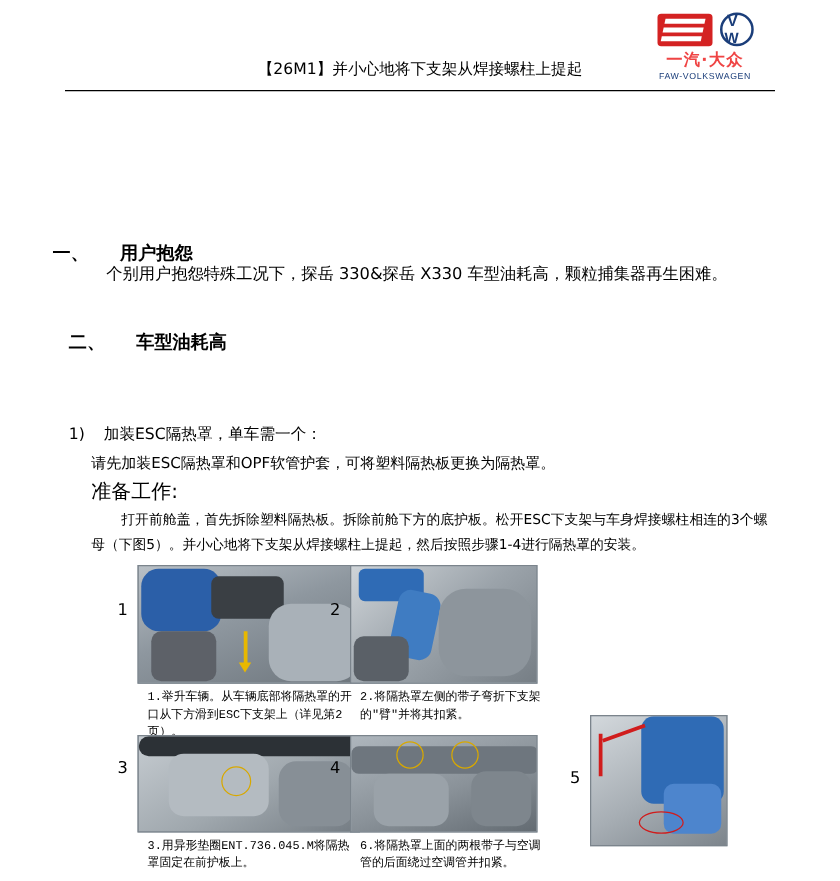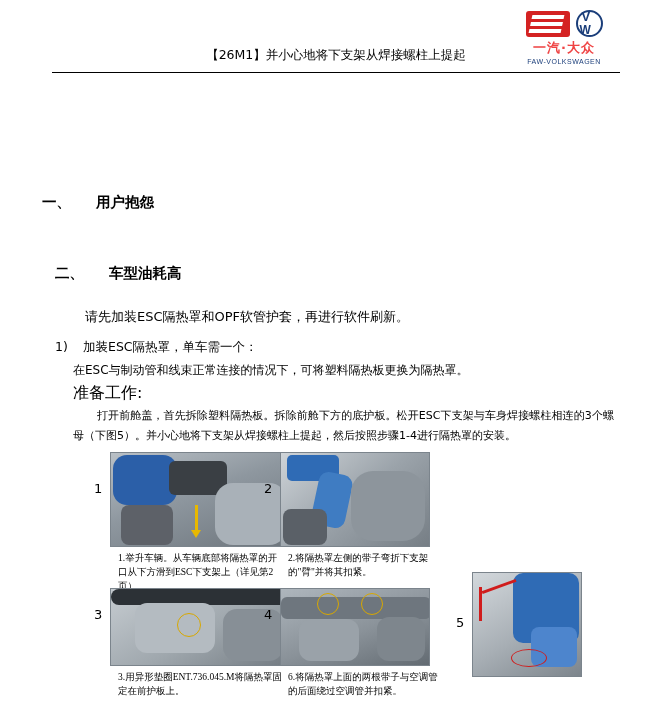--- a/index.html
+++ b/index.html
@@ -204,21 +204,21 @@
   }
   .photo {
     position: absolute;
     overflow: hidden;
     background: #9aa3ab;
     border: 1px solid #7b848c;
     box-sizing: border-box;
   }
   .cap {
     position: absolute;
-    font-family: Liberation Serif, serif;
+    font-family: Liberation Mono, monospace;
     font-size: 9.5px;
     line-height: 14px;
     color: #000;
   }
 
   
   .p-bg    { position:absolute; inset:0; }
   .blob    { position:absolute; border-radius:14px; }
   .circlem { position:absolute; border:1.6px solid #d8a800; border-radius:50%; }
   .circler { position:absolute; border:1.6px solid #d01c1c; border-radius:50%; }
@@ -244,30 +244,30 @@
     <div class="brand-en">FAW-VOLKSWAGEN</div>
   </div>
 
   <div class="doc-header">【26M1】并小心地将下支架从焊接螺柱上提起</div>
   <div class="header-rule"></div>
 
 
   <div class="sec-heading sec1">
     <span class="num">一、</span><span>用户抱怨</span>
   </div>
+  <div class="para1">个别用户抱怨特殊工况下，探岳 330&amp;探岳 X330 车型油耗高，颗粒捕集器再生困难。</div>
 
   <div class="sec-heading sec2">
     <span class="num">二、</span><span>车型油耗高</span>
   </div>
-  <div class="para2">请先加装ESC隔热罩和OPF软管护套，再进行软件刷新。</div>
 
   <div class="item1">
     <span class="idx">1)</span><span>加装ESC隔热罩，单车需一个：</span>
   </div>
-  <div class="line-b">在ESC与制动管和线束正常连接的情况下，可将塑料隔热板更换为隔热罩。</div>
+  <div class="line-b">请先加装ESC隔热罩和OPF软管护套，可将塑料隔热板更换为隔热罩。</div>
   <div class="line-c">准备工作:</div>
   <div class="line-d">打开前舱盖，首先拆除塑料隔热板。拆除前舱下方的底护板。松开ESC下支架与车身焊接螺柱相连的3个螺母（下图5）。并小心地将下支架从焊接螺柱上提起，然后按照步骤1-4进行隔热罩的安装。</div>
 
   <div class="fig-num" style="top:481px; left:94px;">1</div>
   <div class="photo" style="top:452px; left:110px; width:178px; height:95px;">
     <div class="p-bg" style="background:linear-gradient(160deg,#b9c0c6 0%,#8e979f 45%,#6e767d 100%);"></div>
     <div class="blob" style="left:2px; top:2px; width:64px; height:50px; background:#2b5fa8;"></div>
     <div class="blob" style="left:58px; top:8px; width:58px; height:34px; background:#3a3f44; border-radius:6px;"></div>
     <div class="blob" style="left:104px; top:30px; width:72px; height:62px; background:#a9b1b8; border-radius:18px;"></div>
     <div class="blob" style="left:10px; top:52px; width:52px; height:40px; background:#5d6168; border-radius:8px;"></div>

